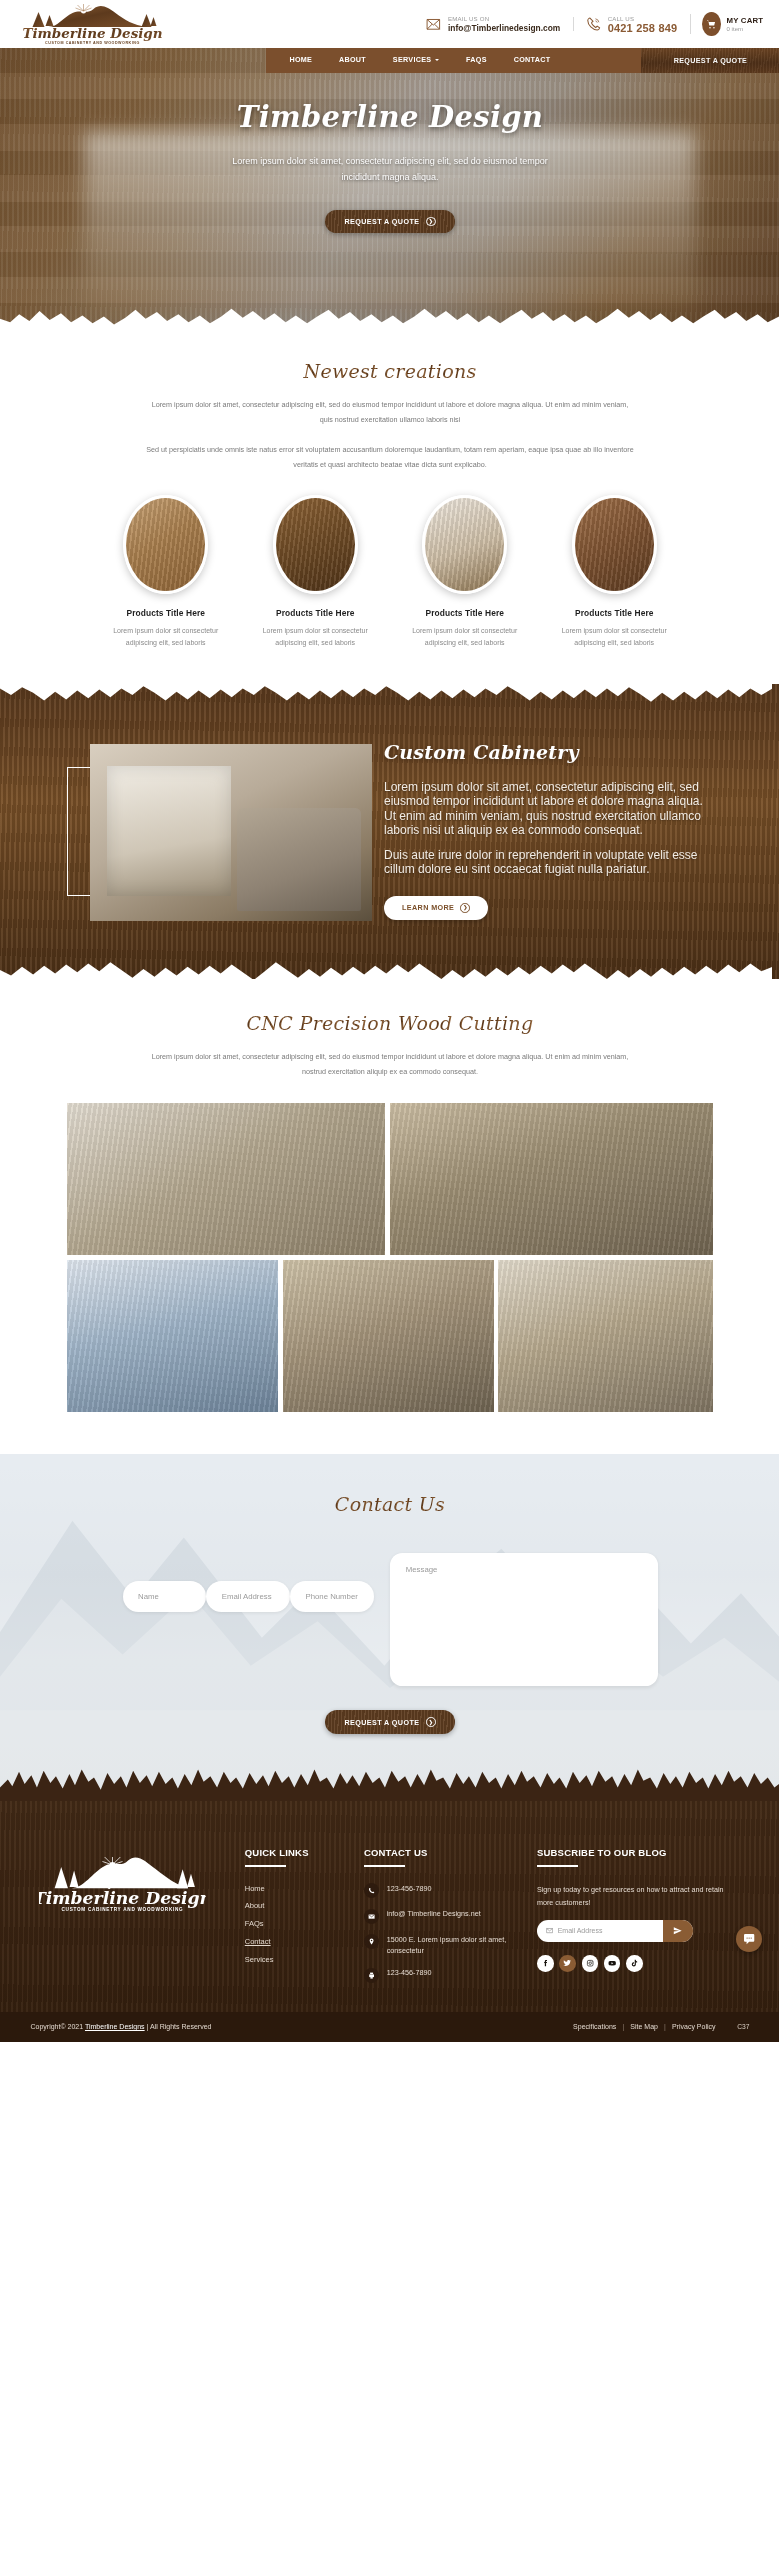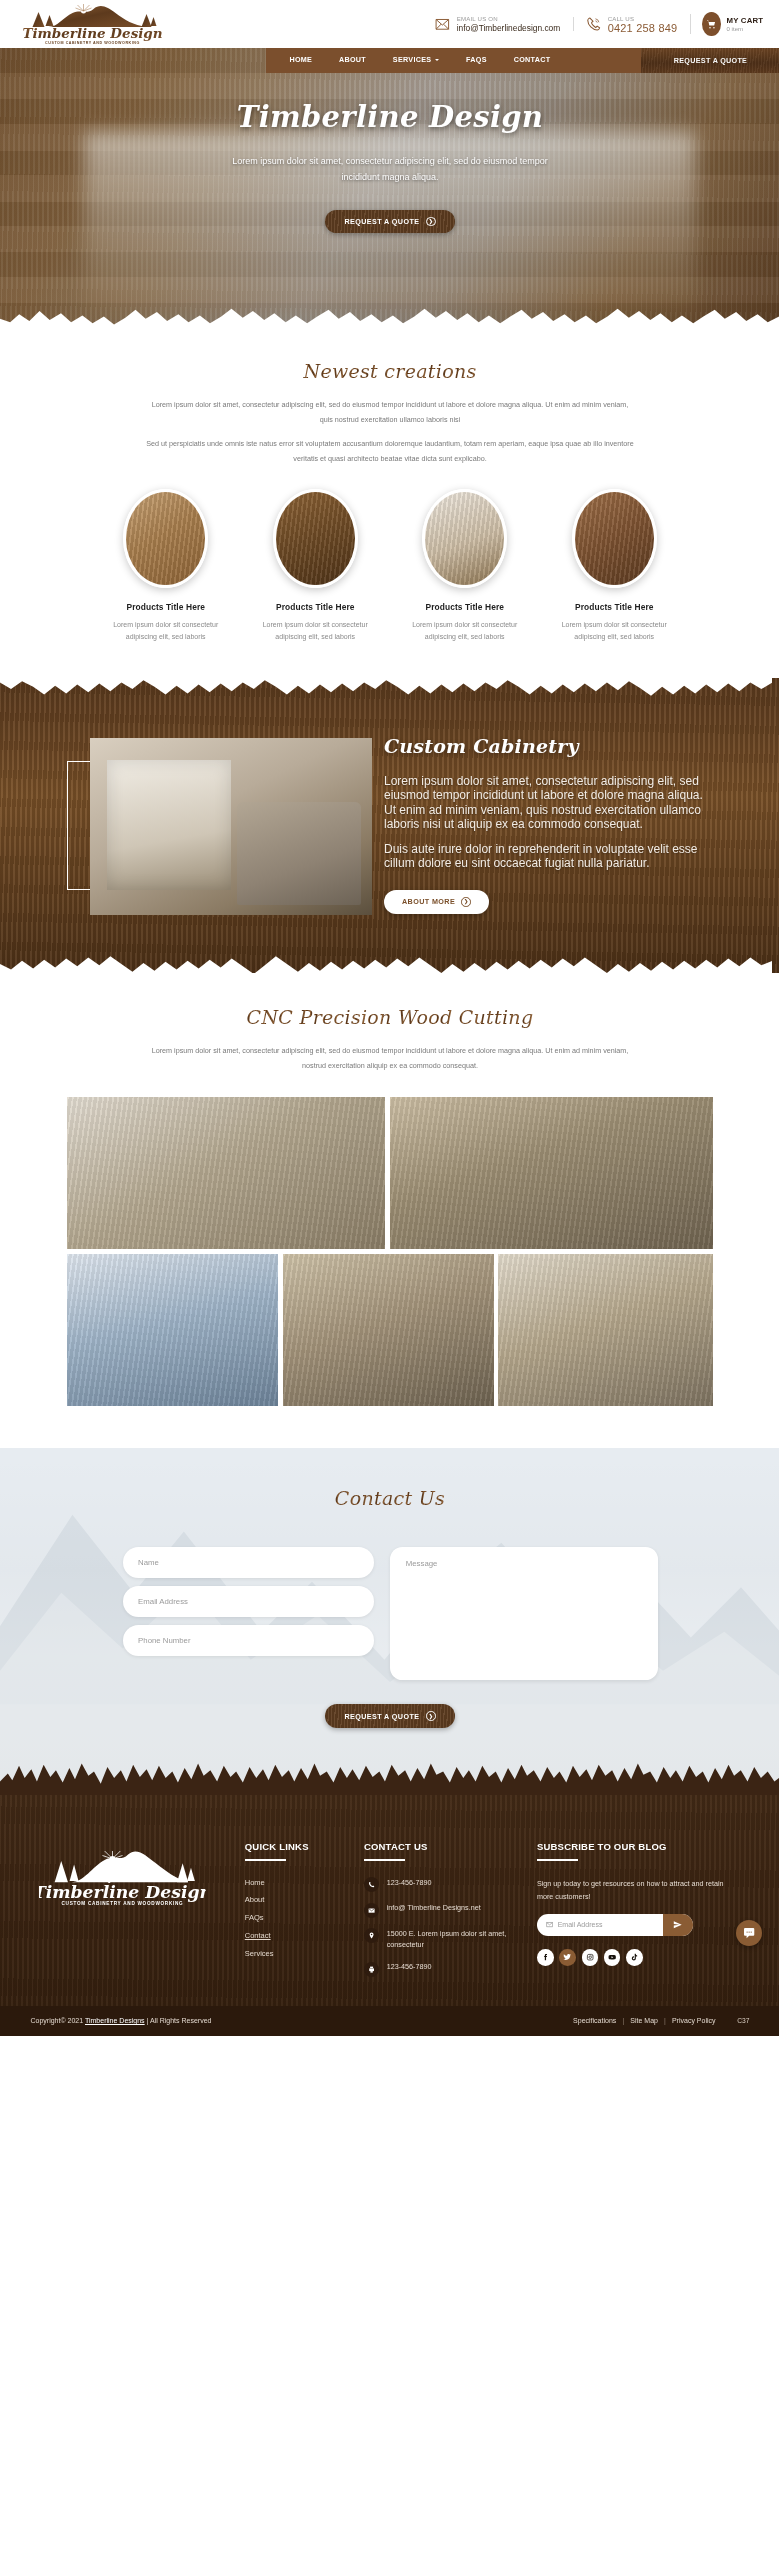--- a/index.html
+++ b/index.html
@@ -28,21 +28,21 @@
   .info-block { display: flex; align-items: center; gap: 6.1px; padding: 0 12.3px; position: relative; }
   .info-block + .info-block::before {
     content: ""; position: absolute; left: 0; top: 2.2px; bottom: 2.2px; width: 0.6px; background: #d9d9d9;
   }
   .info-ic { width: 16.7px; height: 16.7px; color: #8a5a34; flex: none; }
   .info-ic svg { width: 100%; height: 100%; display: block; fill: currentColor; }
   .info-txt .lbl {
     font-size: 6.1px; color: #9a9a9a; letter-spacing: 0.2px; text-transform: uppercase;
     font-family: "Liberation Sans Narrow","Liberation Sans",sans-serif; line-height: 7.8px;
   }
-  .info-txt .val { font-size: 8.4px; font-weight: normal; color: #3a2a1c; line-height: 10.6px; white-space: nowrap; }
+  .info-txt .val { font-size: 8.4px; font-weight: bold; color: #3a2a1c; line-height: 10.6px; white-space: nowrap; }
   .info-txt .val.phone { font-size: 11px; color: #8a5a34; letter-spacing: 0.2px; }
   .cart-block { display: flex; align-items: center; gap: 5.6px; padding-left: 12.3px; position: relative; }
   .cart-block::before { content:""; position:absolute; left:0; top:2.2px; bottom:2.2px; width:0.6px; background:#d9d9d9; }
   .cart-badge {
     width: 19px; height: 24.5px; background: #7d4f2c; border-radius: 9.5px/12.3px;
     display: flex; align-items: center; justify-content: center; color: #fff; flex:none;
   }
   .cart-badge svg { width: 10.6px; height: 10.6px; fill: #fff; }
   .cart-txt .t1 { font-size: 7.8px; font-weight: bold; color: #2f2118; letter-spacing: 0.2px; }
   .cart-txt .t2 { font-size: 6.1px; color: #9a9a9a; }
@@ -137,21 +137,21 @@
     font-family: "DejaVu Serif", serif; font-style: italic; font-weight: normal;
     font-size: 19px; color: #6b4422; letter-spacing: 0.3px;
     background-image: repeating-linear-gradient(95deg, #8a5c32 0 1.1px, #5d3a1d 1.1px 2.8px, #79502b 2.8px 4.5px);
     -webkit-background-clip: text; background-clip: text; -webkit-text-fill-color: transparent;
     display: inline-block; margin-bottom: 14.5px;
   }
   .lead {
     font-family: "Liberation Sans Narrow","Liberation Sans",sans-serif;
     font-size: 7.2px; color: #7a7a7a; line-height: 15px; width: 490px; margin: 0 auto;
   }
-  .lead + .lead { margin-top: 9px; }
+  .lead + .lead { margin-top: 15px; }
   .cards { display: flex; justify-content: center; gap: 14.5px; margin-top: 23.4px; }
   .card { width: 135px; text-align: center; }
   .card-thumb {
     width: 85px; height: 99px; border-radius: 50%; margin: 0 auto 14.5px;
     background: #c7a67c; border: 3.9px solid #fff;
     box-shadow: 0 2.2px 9px rgba(0,0,0,.22);
     overflow: hidden; position: relative;
   }
   .t1b { background: linear-gradient(150deg,#c8a376,#a97f4e 45%,#8d6336); }
   .t2b { background: linear-gradient(160deg,#8d6336,#6d4a25 50%,#4f3318); }
@@ -236,21 +236,21 @@
 
   
   .sec-contact {
     position: relative; padding: 39px 0 67px; text-align: center;
     background: linear-gradient(180deg,#e7ecf1 0%, #dfe4e8 35%, #e9ecee 60%, #e3e7ea 100%);
     overflow: hidden;
   }
   .mtn-bg { position: absolute; inset: 0; opacity: .5; }
   .contact-inner { position: relative; z-index: 3; width: 535px; margin: 0 auto; }
   .contact-form { display: flex; gap: 16.7px; margin-top: 23.4px; align-items: flex-start; }
-  .left-col { width: 251px; display: flex; flex-direction: column; gap: 8px; }
+  .left-col { width: 251px; display: flex; flex-direction: row; gap: 0; margin-top: 28px; }
   .fld {
     width: 100%; height: 31px; border-radius: 15.6px; border: none; background: #fff;
     padding: 0 15.6px; font-size: 7.8px; color: #555; outline: none;
     font-family: "Liberation Sans", sans-serif;
     box-shadow: 0 1.1px 3.9px rgba(0,0,0,.08);
   }
   .fld::placeholder { color: #9b9b9b; }
   .txta {
     flex: 1; height: 133px; border-radius: 12.3px; border: none; background: #fff;
     padding: 12.3px 15.6px; font-size: 7.8px; color: #555; outline: none; resize: none;
@@ -488,21 +488,21 @@
     <div class="cab-inner">
       <div class="cab-photo-wrap">
         <div class="cab-frame"></div>
         <div class="cab-photo"></div>
       </div>
       <div class="cab-text">
         <h2 class="cab-title">Custom Cabinetry</h2>
         <p>Lorem ipsum dolor sit amet, consectetur adipiscing elit, sed eiusmod tempor incididunt ut labore et dolore magna aliqua. Ut enim ad minim veniam, quis nostrud exercitation ullamco laboris nisi ut aliquip ex ea commodo consequat.</p>
         <p>Duis aute irure dolor in reprehenderit in voluptate velit esse cillum dolore eu sint occaecat fugiat nulla pariatur.</p>
         <a href="#" class="btn-white">
-          <span>ABOUT MORE</span>
+          <span>LEARN MORE</span>
           <span class="arrow-circle brown">❯</span>
         </a>
       </div>
     </div>
 
     <svg class="torn-bottom" viewBox="0 0 1400 58" preserveAspectRatio="none">
       <path fill="#ffffff" d="M0,58 L0,40 L20,50 L40,34 L60,48 L80,32 L100,46 L120,30 L140,44 L160,28 L180,42 L200,26 L220,40 L240,54 L260,38 L280,52 L300,36 L320,50 L340,34 L360,48 L380,32 L400,46 L420,30 L440,44 L460,58 L480,42 L500,26 L520,40 L540,54 L560,38 L580,52 L600,36 L620,50 L640,34 L660,48 L680,32 L700,46 L720,30 L740,44 L760,28 L780,42 L800,56 L820,40 L840,54 L860,38 L880,52 L900,36 L920,50 L940,34 L960,48 L980,32 L1000,46 L1020,30 L1040,44 L1060,28 L1080,42 L1100,56 L1120,40 L1140,54 L1160,38 L1180,52 L1200,36 L1220,50 L1240,34 L1260,48 L1280,32 L1300,46 L1320,30 L1340,44 L1360,28 L1380,42 L1400,34 L1400,58 Z"></path>
     </svg>
   </section>
 

